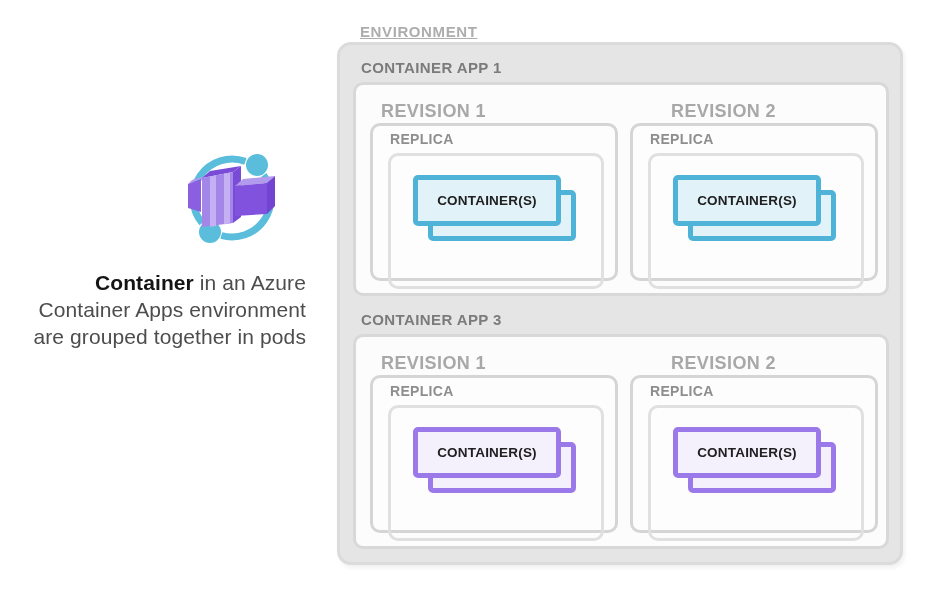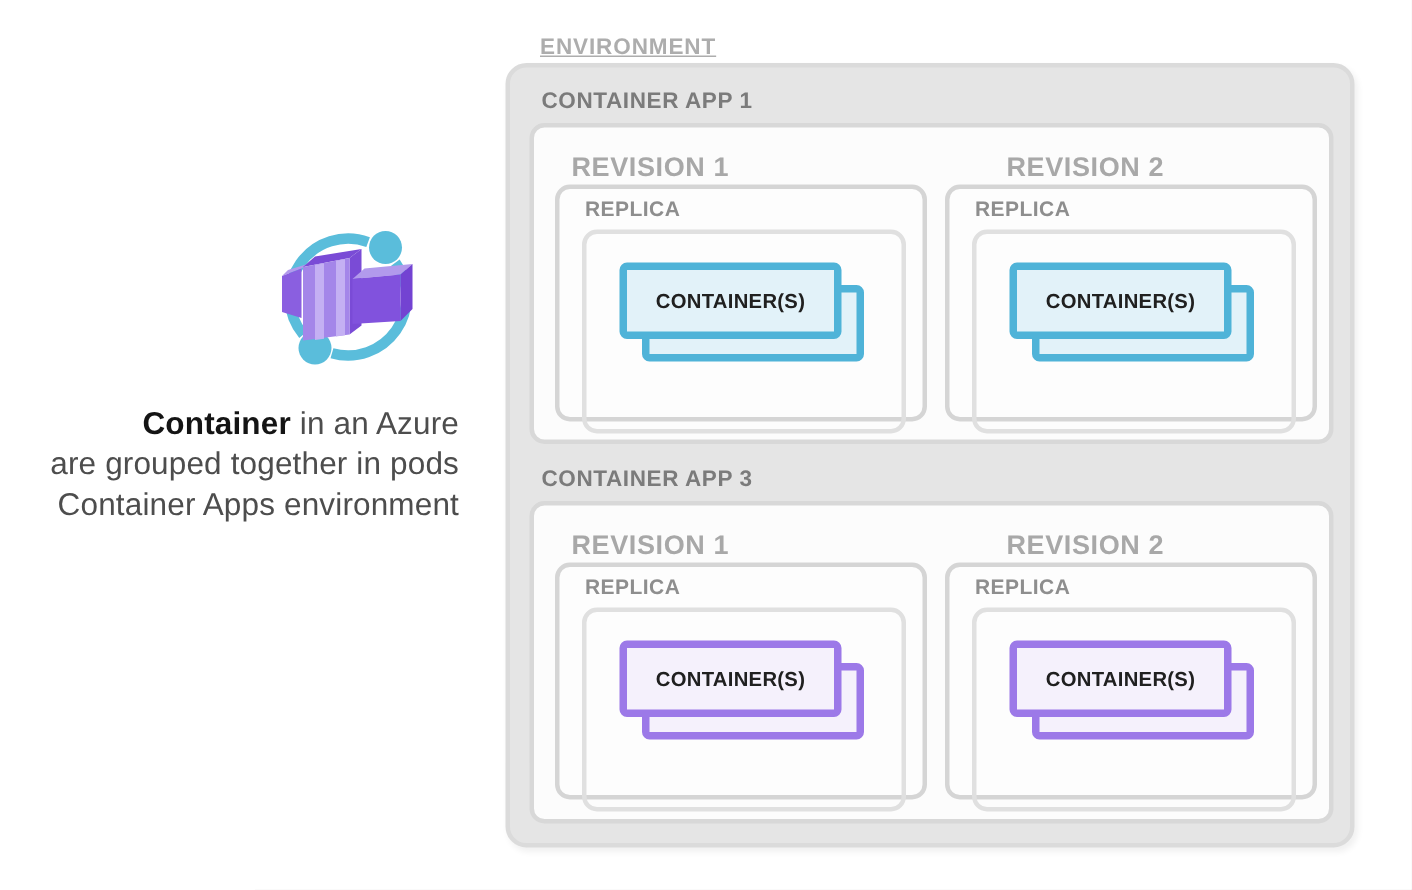--- a/index.html
+++ b/index.html
@@ -86,22 +86,22 @@
       <polygon points="40,27.8 46,26.7 46,77.5 40,78.3" fill="#c4b0f3"></polygon>
 
       <polygon points="51,40 59,33 91,30 83,37" fill="#b29aec"></polygon>
       <polygon points="83,37 91,30 91,60 83,68" fill="#7343d2"></polygon>
       <polygon points="51,40 83,37 83,68 51,70" fill="#8152dd"></polygon>
     </svg>
   </div>
 
   <div class="caption">
     <div><span class="bold">Container</span><span> in an Azure</span></div>
+    <div>Container Apps environment</div>
     <div>are grouped together in pods</div>
-    <div>Container Apps environment</div>
   </div>
 
   <div class="lbl env-label">ENVIRONMENT</div>
 
   <div class="env-box">
 
     <div class="lbl app-label a1">CONTAINER APP 1</div>
     <div class="app-box a1">
 
       <div class="lbl rev-label r1">REVISION 1</div>

